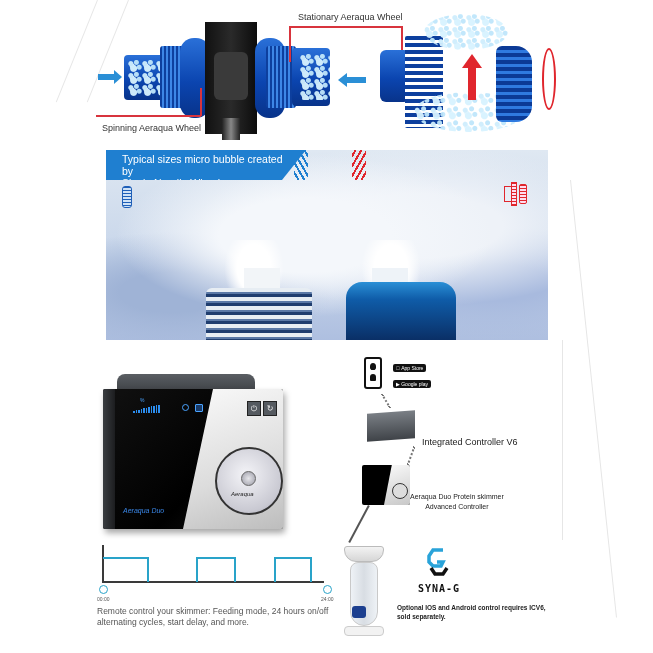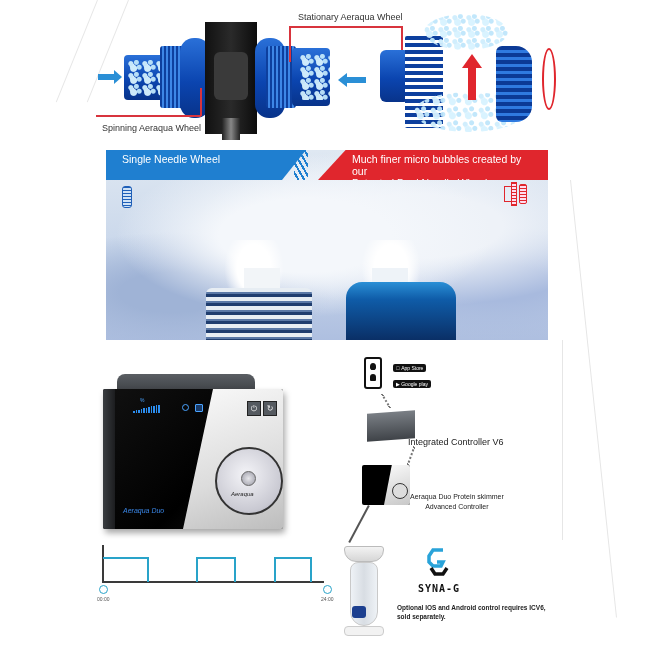--- a/index.html
+++ b/index.html
@@ -108,28 +108,25 @@
   <div class="bubbles" style="left:424px;top:14px;width:84px;height:36px;"></div>
   <div class="bubbles" style="left:414px;top:92px;width:110px;height:40px;background-size:16px 14px;"></div>
   <div class="abs" style="left:468px;top:66px;width:8px;height:34px;background:#e0262d;"></div>
   <div class="abs" style="left:462px;top:54px;border-bottom:14px solid #e0262d;border-left:10px solid transparent;border-right:10px solid transparent;width:0;height:0;"></div>
   <div class="rib" style="left:496px;top:46px;width:36px;height:76px;border-radius:6px 16px 16px 6px;background:repeating-linear-gradient(180deg,#0b3a96 0 4px,#2f7ae0 4px 7px);"></div>
   <div class="abs" style="left:542px;top:48px;width:14px;height:62px;border:2px solid #e0262d;border-radius:50%;box-sizing:border-box;"></div>
 </section>
 
 <section class="photo">
   <div class="banner banner-blue">
+    <div>Typical sizes micro bubble created by</div>
     <div>Single Needle Wheel</div>
   </div>
   <div class="stripes-b" style="left:188px;background:repeating-linear-gradient(60deg,transparent 0 3px,#1f7fd0 3px 5px);"></div>
   <div class="stripes-b" style="left:246px;background:repeating-linear-gradient(-60deg,transparent 0 3px,#e0262d 3px 5px);"></div>
-  <div class="banner banner-red">
-    <div>Much finer micro bubbles created by our</div>
-    <div>Patented Dual Needle Wheel Technology</div>
-  </div>
 
   <div class="abs" style="left:16px;top:36px;width:10px;height:22px;border:1.5px solid #1f5fb8;border-radius:3px;background:repeating-linear-gradient(180deg,#1f5fb8 0 1px,#cfe2f6 1px 3px);box-sizing:border-box;"></div>
   <div class="abs" style="left:398px;top:32px;width:24px;height:24px;">
     <div class="abs" style="left:0;top:4px;width:8px;height:16px;border:1.5px solid #e0262d;box-sizing:border-box;"></div>
     <div class="abs" style="left:7px;top:0;width:6px;height:24px;border:1.5px solid #e0262d;background:repeating-linear-gradient(180deg,#e0262d 0 1px,#fde 1px 3px);box-sizing:border-box;"></div>
     <div class="abs" style="left:15px;top:2px;width:8px;height:20px;border:1.5px solid #e0262d;border-radius:2px;background:repeating-linear-gradient(180deg,#e0262d 0 1px,#fde 1px 3px);box-sizing:border-box;"></div>
   </div>
 
   <div class="abs" style="left:118px;top:90px;width:60px;height:70px;background:radial-gradient(ellipse at 50% 40%,#ffffff 0 40%,transparent 70%);"></div>
   <div class="abs" style="left:255px;top:90px;width:60px;height:70px;background:radial-gradient(ellipse at 50% 40%,#ffffff 0 40%,transparent 70%);"></div>
@@ -174,38 +171,40 @@
   <div class="tl-axis" style="left:102px;top:545px;width:1.5px;height:36px;"></div>
   <div class="tl-axis" style="left:102px;top:581px;width:222px;height:1.5px;"></div>
   <div class="tl-pulse" style="left:103px;top:557px;width:46px;height:25px;border-left:none;"></div>
   <div class="tl-pulse" style="left:196px;top:557px;width:40px;height:25px;"></div>
   <div class="tl-pulse" style="left:274px;top:557px;width:38px;height:25px;"></div>
   <div class="clock" style="left:99px;top:585px;"></div>
   <div class="abs tiny" style="left:97px;top:596px;">00:00</div>
   <div class="clock" style="left:323px;top:585px;"></div>
   <div class="abs tiny" style="left:321px;top:596px;">24:00</div>
   <div class="abs caption" style="left:97px;top:606px;width:240px;">
+    <div>Remote control your skimmer: Feeding mode, 24 hours on/off</div>
+    <div>alternating cycles, start delay, and more.</div>
   </div>
 </section>
 
 <section>
   <div class="phone">
     <div class="abs" style="left:4px;top:4px;width:6px;height:7px;background:#111;border-radius:50% 50% 40% 40%;"></div>
     <div class="abs" style="left:4px;top:15px;width:6px;height:7px;background:#111;border-radius:3px 3px 1px 1px;"></div>
   </div>
   <div class="store-badge" style="left:393px;top:364px;">
     <span> </span><span>App Store</span>
   </div>
   <div class="store-badge" style="left:393px;top:380px;">
     <span>▶ </span><span>Google play</span>
   </div>
   <div class="dots" style="left:385px;top:393px;height:16px;transform:rotate(-30deg);"></div>
 
   <div class="icv6"></div>
-  <div class="abs right-label" style="left:408px;top:437px;">Integrated Controller V6</div>
+  <div class="abs right-label" style="left:422px;top:437px;">Integrated Controller V6</div>
   <div class="dots" style="left:410px;top:446px;height:20px;transform:rotate(20deg);"></div>
 
   <div class="small-ctrl">
     <div class="small-ctrl-silver"></div>
     <div class="abs" style="left:30px;top:18px;width:14px;height:14px;border-radius:50%;background:#ddd;border:1px solid #333;"></div>
   </div>
   <div class="abs" style="left:410px;top:492px;text-align:center;font-size:7px;color:#222;line-height:10px;">
     <div>Aeraqua Duo Protein skimmer</div>
     <div>Advanced Controller</div>
   </div>

